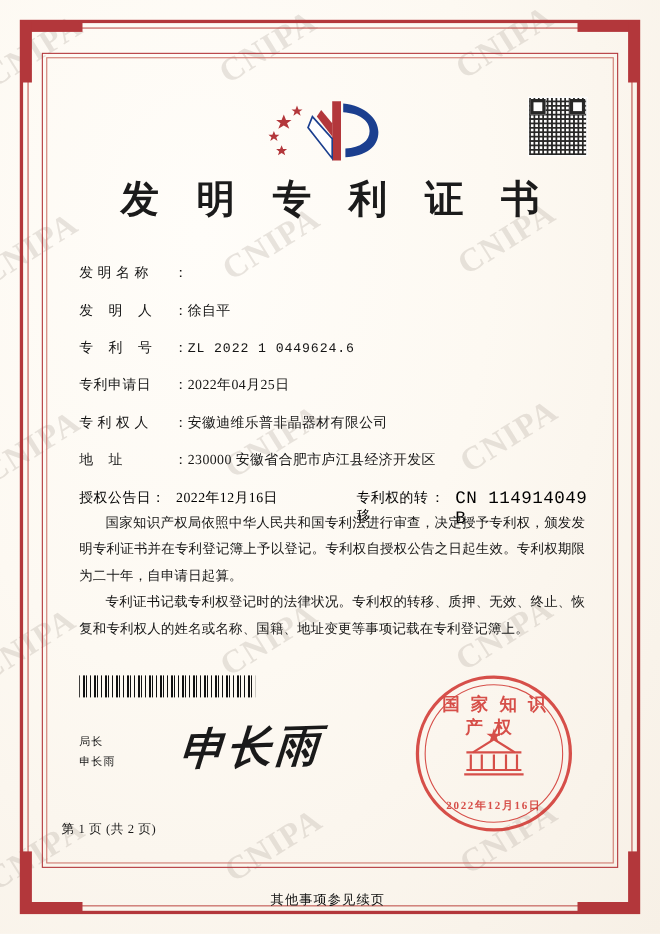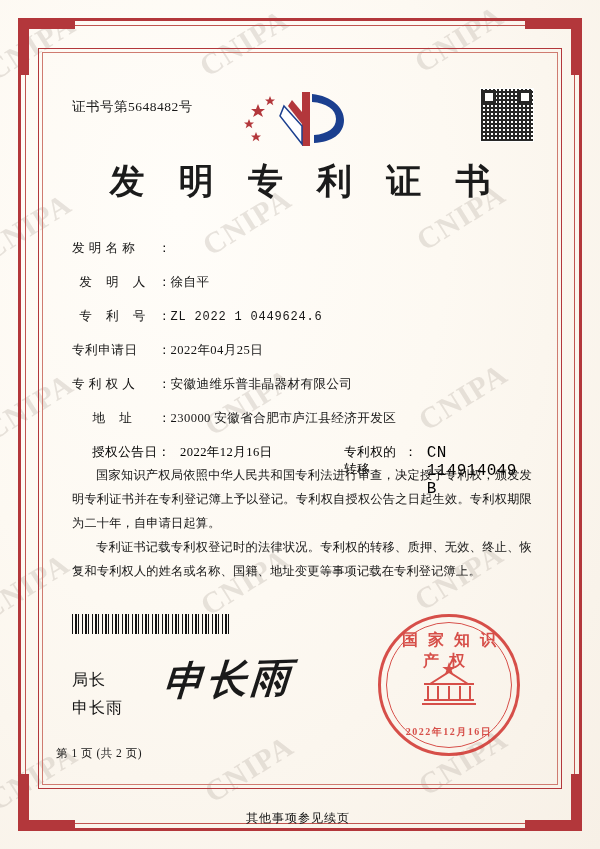--- a/index.html
+++ b/index.html
@@ -152,36 +152,35 @@
     font-size: 12.6px;
     color: #151515;
   }
   .f-label {
     width: 86px;
     flex: 0 0 86px;
     letter-spacing: 0.5px;
   }
   .f-label.sp {
     letter-spacing: 5.5px;
-    text-align: center;
   }
   .f-colon { flex: 0 0 10px; }
   .f-value {
     flex: 1 1 auto;
     letter-spacing: 0.4px;
   }
   .f-value.mono {
     font-family: "Liberation Mono", "DejaVu Sans Mono", monospace;
     font-size: 12px;
     letter-spacing: 0.8px;
   }
   .split-row { display: flex; align-items: baseline; font-size: 12.6px; }
   .split-left { flex: 0 0 252px; display: flex; }
   .split-right { flex: 1 1 auto; display: flex; }
-  .sr-label { letter-spacing: 0.5px; margin-left: 20px; }
+  .sr-label { letter-spacing: 0.5px; }
   .sr-value { margin-left: 10px; letter-spacing: 0.4px; }
   .sr-value.mono { font-family: Liberation Mono, monospace; font-size: 16px; }
 
   .para {
     position: absolute;
     left: 16px; right: 12px;
     font-size: 12.2px;
     line-height: 1.95;
     color: #151515;
     text-align: justify;
@@ -200,21 +199,21 @@
     background-image: repeating-linear-gradient(90deg,
       #111 0 1px, transparent 1px 3px,
       #111 3px 5px, transparent 5px 6px,
       #111 6px 7px, transparent 7px 10px);
   }
 
   .director-block {
     position: absolute;
     left: 16px;
     top: 600px;
-    font-size: 16px;
+    font-size: 10px;
     line-height: 1.75;
     color: #141414;
     letter-spacing: 1px;
   }
   .signature {
     position: absolute;
     left: 108px;
     top: 586px;
     font-size: 40px;
     color: #1a1a1a;
@@ -312,21 +311,20 @@
 
   <div class="border-outer"></div>
   <div class="corner tl"></div>
   <div class="corner tr"></div>
   <div class="corner bl"></div>
   <div class="corner br"></div>
   <div class="border-inner"></div>
 
   <div class="content">
 
-    <div class="cert-no">证书号第5648482号</div>
 
     <div class="qr"></div>
 
     <div class="logo">
       <svg viewBox="0 0 120 66" width="120" height="66">
         <path d="M72 8 C92 10 104 22 104 34 C104 48 92 56 74 57 L74 49 C88 48 96 42 96 33 C96 23 86 17 72 16 Z" fill="#1b3f8f"></path>
         <path d="M62 6 L70 6 L70 60 L62 60 Z" fill="#b3373b"></path>
         <path d="M44 20 L62 40 L62 58 L40 30 Z" fill="#ffffff" stroke="#1b3f8f" stroke-width="1.5"></path>
         <path d="M52 14 L62 26 L62 38 L48 20 Z" fill="#b3373b"></path>
         <g fill="#b3373b">

